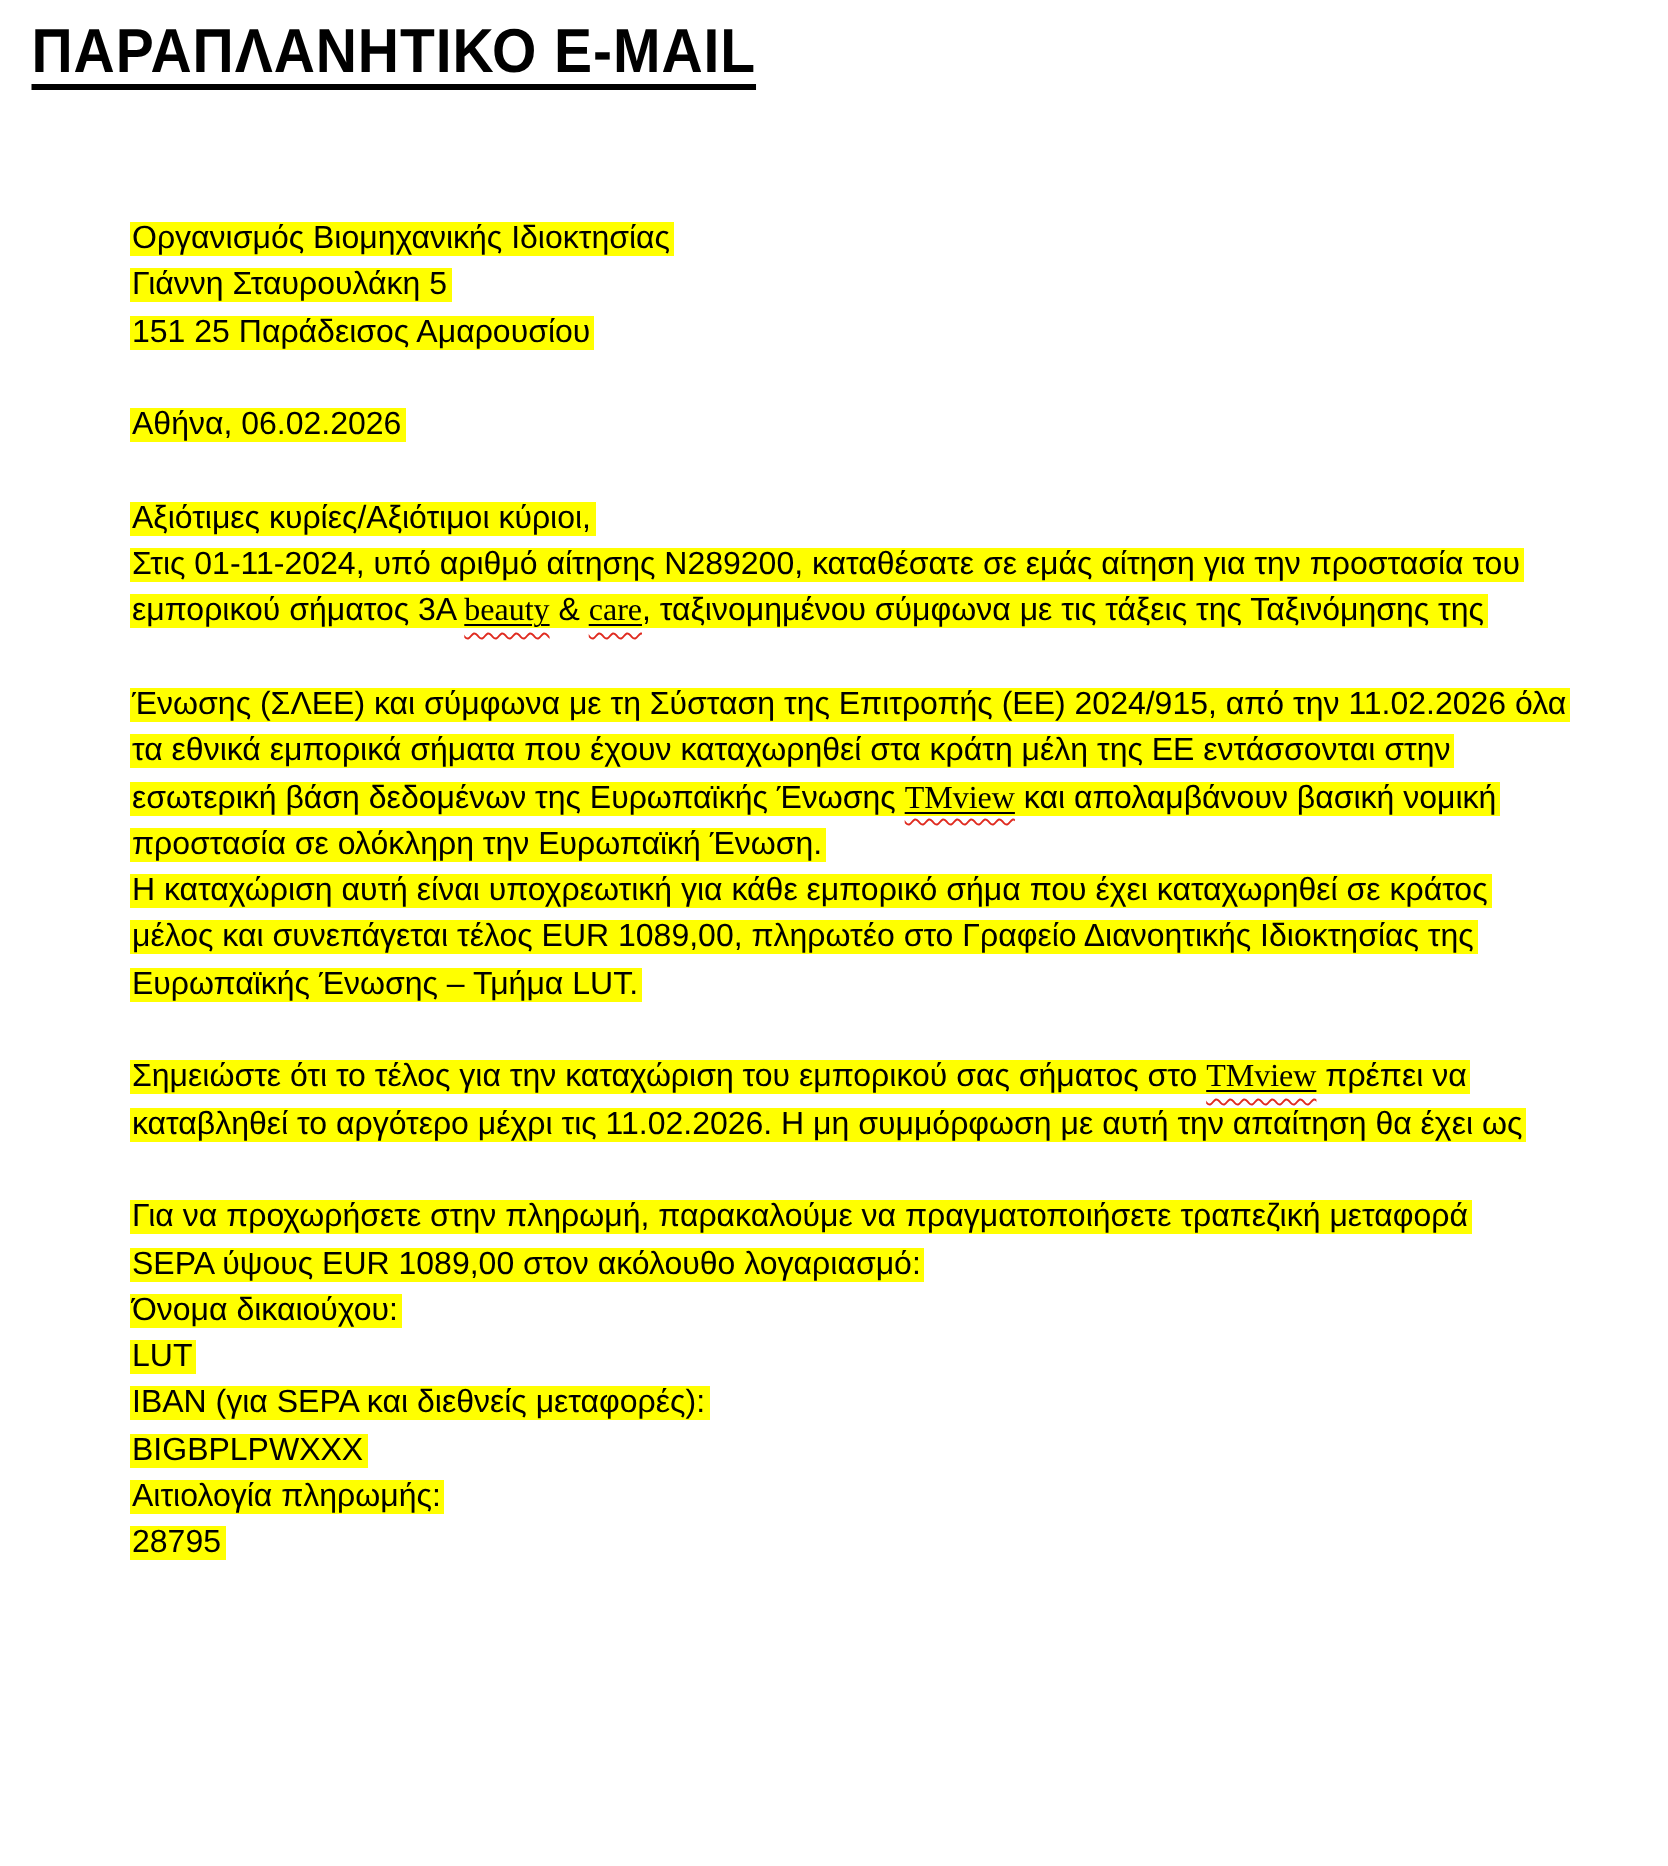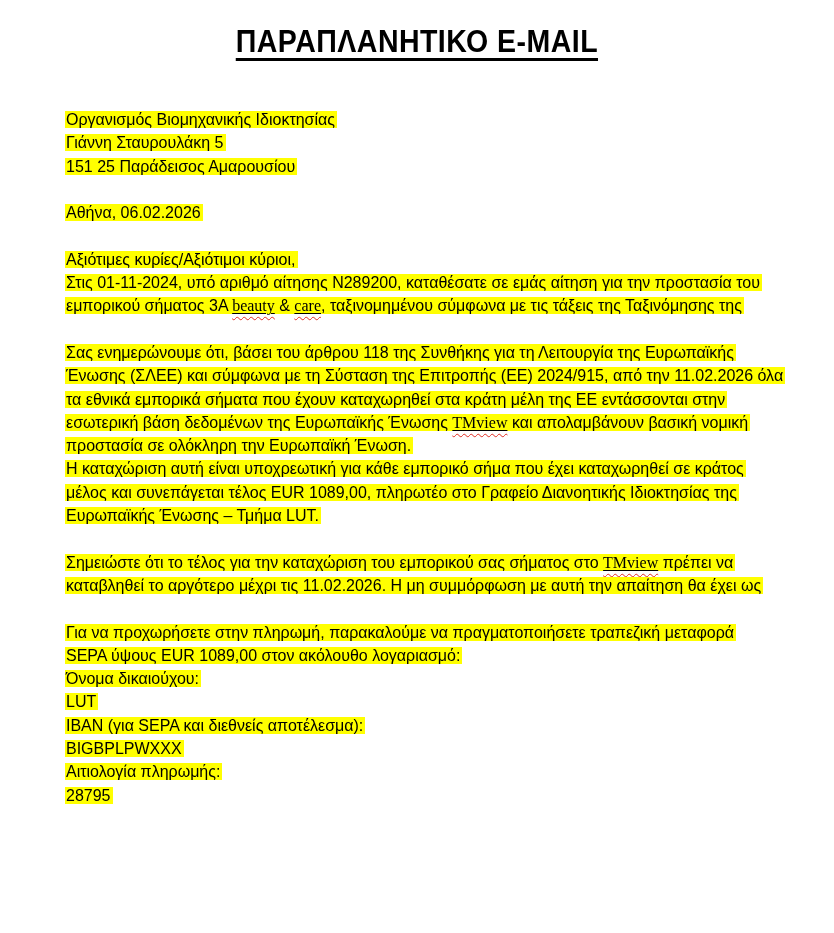--- a/index.html
+++ b/index.html
@@ -6,22 +6,21 @@
     margin: 0;
     padding: 0;
     background: #ffffff;
     width: 834px;
     height: 933px;
     font-family: "Liberation Sans", sans-serif;
     color: #000000;
     overflow: hidden;
   }
   .title-wrap {
-    text-align: center;
-    padding-top: 24px;
+    padding-top: 8px;
   }
   .doc-title {
     display: inline-block;
     font-weight: 700;
     font-size: 31px;
     letter-spacing: 0.5px;
     transform: scaleX(0.92);
     transform-origin: center;
     text-decoration: underline;
     text-decoration-thickness: 2.5px;
@@ -74,36 +73,35 @@
     </div>
     <div class="block">
       <div class="line"><span class="hl">Αθήνα, 06.02.2026</span></div>
     </div>
     <div class="block">
       <div class="line"><span class="hl">Αξιότιμες κυρίες/Αξιότιμοι κύριοι,</span></div>
       <div class="line"><span class="hl">Στις 01-11-2024, υπό αριθμό αίτησης N289200, καταθέσατε σε εμάς αίτηση για την προστασία του</span></div>
       <div class="line"><span class="hl">εμπορικού σήματος 3A <span class="sq"><span class="ul">beauty</span></span> &amp; <span class="sq"><span class="ul">care</span></span>, ταξινομημένου σύμφωνα με τις τάξεις της Ταξινόμησης της</span></div>
     </div>
     <div class="block">
-      <div class="line"><span class="hl">Σας ενημερώνουμε ότι, βάσει του άρθρου 118 της Συνθήκης για τη Λειτουργία της Ευρωπαϊκής</span></div>
       <div class="line"><span class="hl">Ένωσης (ΣΛΕΕ) και σύμφωνα με τη Σύσταση της Επιτροπής (ΕΕ) 2024/915, από την 11.02.2026 όλα</span></div>
       <div class="line"><span class="hl">τα εθνικά εμπορικά σήματα που έχουν καταχωρηθεί στα κράτη μέλη της ΕΕ εντάσσονται στην</span></div>
       <div class="line"><span class="hl">εσωτερική βάση δεδομένων της Ευρωπαϊκής Ένωσης <span class="sq"><span class="ul">TMview</span></span> και απολαμβάνουν βασική νομική</span></div>
       <div class="line"><span class="hl">προστασία σε ολόκληρη την Ευρωπαϊκή Ένωση.</span></div>
       <div class="line"><span class="hl">Η καταχώριση αυτή είναι υποχρεωτική για κάθε εμπορικό σήμα που έχει καταχωρηθεί σε κράτος</span></div>
       <div class="line"><span class="hl">μέλος και συνεπάγεται τέλος EUR 1089,00, πληρωτέο στο Γραφείο Διανοητικής Ιδιοκτησίας της</span></div>
       <div class="line"><span class="hl">Ευρωπαϊκής Ένωσης – Τμήμα LUT.</span></div>
     </div>
     <div class="block">
       <div class="line"><span class="hl">Σημειώστε ότι το τέλος για την καταχώριση του εμπορικού σας σήματος στο <span class="sq"><span class="ul">TMview</span></span> πρέπει να</span></div>
       <div class="line"><span class="hl">καταβληθεί το αργότερο μέχρι τις 11.02.2026. Η μη συμμόρφωση με αυτή την απαίτηση θα έχει ως</span></div>
     </div>
     <div class="block">
       <div class="line"><span class="hl">Για να προχωρήσετε στην πληρωμή, παρακαλούμε να πραγματοποιήσετε τραπεζική μεταφορά</span></div>
       <div class="line"><span class="hl">SEPA ύψους EUR 1089,00 στον ακόλουθο λογαριασμό:</span></div>
       <div class="line"><span class="hl">Όνομα δικαιούχου:</span></div>
       <div class="line"><span class="hl">LUT</span></div>
-      <div class="line"><span class="hl">IBAN (για SEPA και διεθνείς αποτέλεσμα):</span></div>
+      <div class="line"><span class="hl">IBAN (για SEPA και διεθνείς μεταφορές):</span></div>
       <div class="line"><span class="hl">BIGBPLPWXXX</span></div>
       <div class="line"><span class="hl">Αιτιολογία πληρωμής:</span></div>
       <div class="line"><span class="hl">28795</span></div>
     </div>
   </div>
 
 </body></html>

